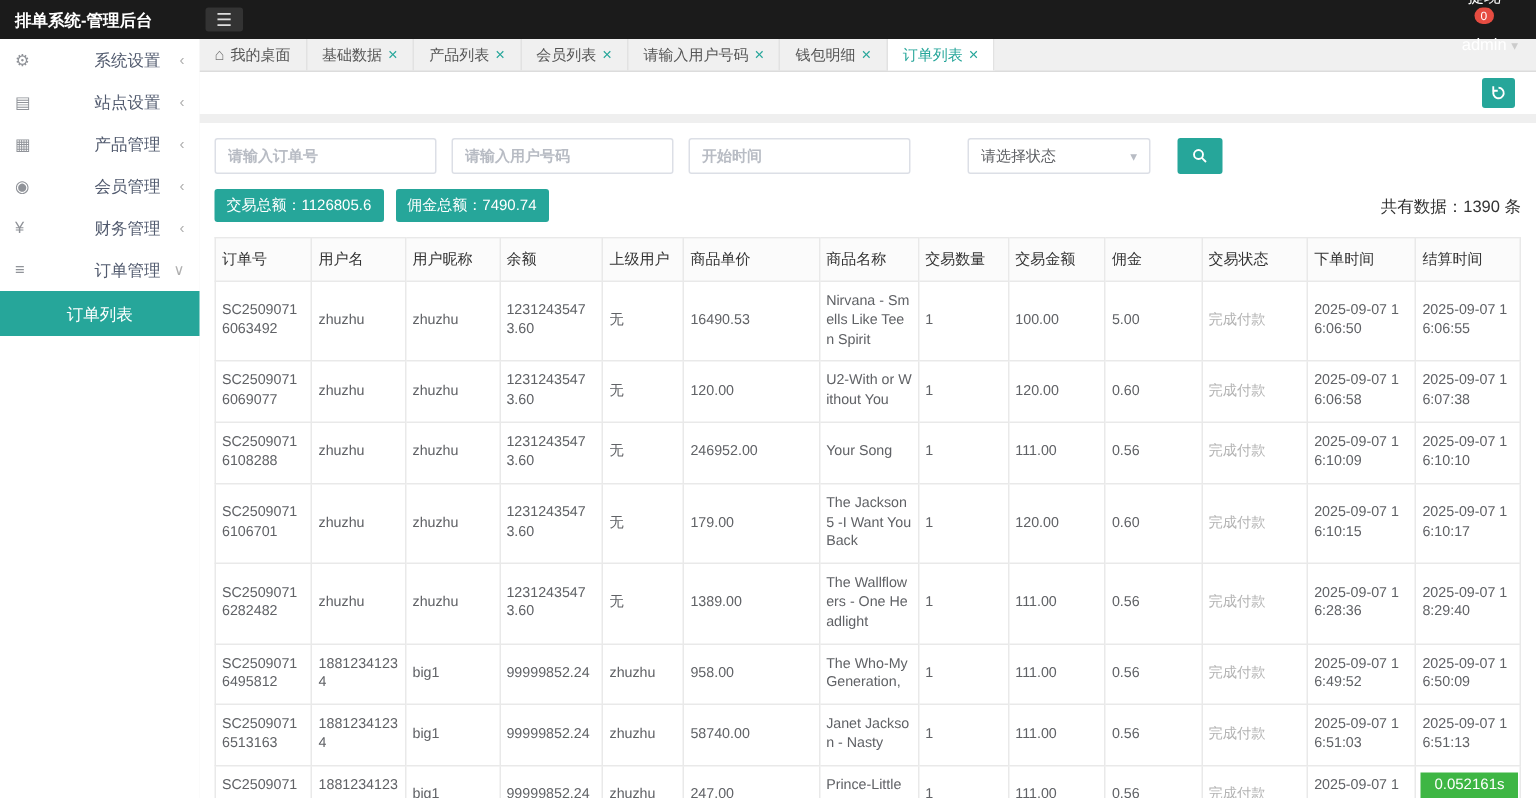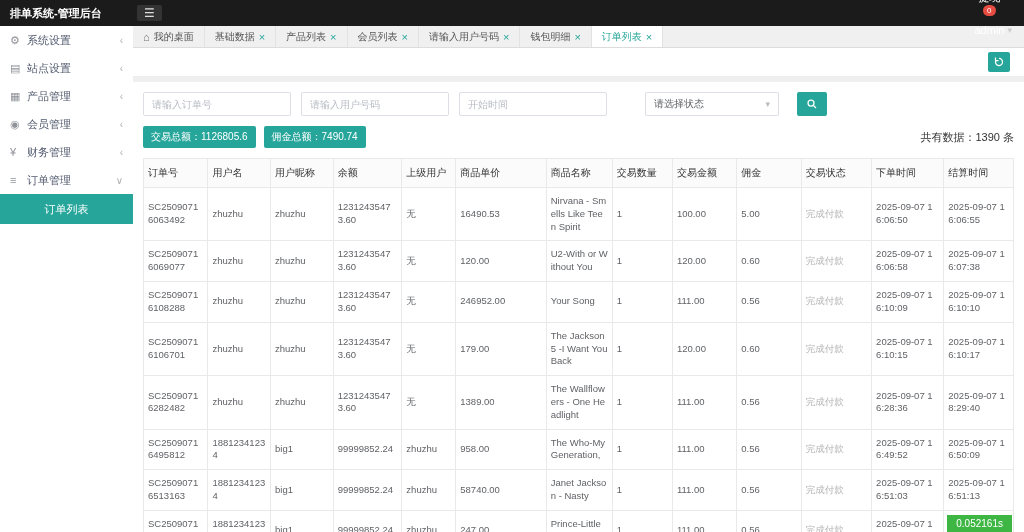--- a/index.html
+++ b/index.html
@@ -14,41 +14,41 @@
   .topbar-right { margin-left: auto; display: flex; align-items: center; padding-right: 12px; font-size: 11px; gap: 4px; flex-direction: column; }
   .withdraw { cursor: pointer; }
   .red-badge { background: #e64c41; color: #fff; font-size: 8px; line-height: 11px; height: 11px; min-width: 13px; text-align: center; border-radius: 6px; padding: 0 3px; transform: translateY(-4px); }
   .admin { display: flex; align-items: center; gap: 3px; margin-left: 8px; cursor: pointer; }
   .caret { font-size: 9px; color: #ccc; }
 
   
   .sidebar { position: absolute; top: 26px; left: 0; bottom: 0; width: 133px; background: #fff; z-index: 4; }
   .side-item { height: 28px; display: flex; align-items: center; padding: 0 10px; font-size: 11px; color: #515a6e; cursor: pointer; }
   .si-icon { width: 17px; color: #909399; font-size: 11px; flex: none; }
-  .si-label { flex: 1; white-space: nowrap; }
+  .si-label { flex: 1; white-space: nowrap; margin-left: 36px; }
   .si-chevron { color: #b0b0b0; font-size: 10px; }
   .side-subitem { height: 30px; display: flex; align-items: center; justify-content: center; font-size: 11px; cursor: pointer; }
   .side-subitem.active { background: #26a69a; color: #fff; }
 
   
   .main { position: absolute; top: 26px; left: 133px; right: 0; bottom: 0; display: flex; flex-direction: column; background: #efefef; }
   .tabbar { height: 22px; background: #f0f0f0; border-bottom: 1px solid #dcdcdc; display: flex; align-items: stretch; font-size: 10px; color: #555; }
   .tab { display: flex; align-items: center; gap: 4px; padding: 0 10px; border-right: 1px solid #e2e2e2; cursor: pointer; white-space: nowrap; }
   .tab-home { font-size: 11px; color: #777; }
   .tab-close { color: #26a69a; font-size: 11px; cursor: pointer; }
   .tab.active { background: #fff; color: #26a69a; }
 
   .toolbar { height: 28px; background: #fff; display: flex; align-items: center; justify-content: flex-end; padding: 0 14px; margin-bottom: 6px; flex: none; }
   .refresh-btn { width: 22px; height: 20px; background: #26a69a; border: none; border-radius: 2px; color: #fff; cursor: pointer; display: flex; align-items: center; justify-content: center; }
 
   .panel { flex: 1; background: #fff; padding: 10px 10px 0 10px; overflow: hidden; display: flex; flex-direction: column; }
   .filters { display: flex; align-items: center; gap: 10px; flex: none; }
-  .filter-input { width: 148px; height: 24px; border: 1px solid #dcdfe6; border-radius: 2px; padding: 0 8px; font-size: 10px; color: #333; outline: none; font-family: "Liberation Sans", sans-serif; }
+  .filter-input { width: 148px; height: 24px; border: 1px solid #dcdfe6; border-radius: 2px; padding: 0 8px; font-size: 10px; color: #333; outline: none; font-family: "Liberation Sans", sans-serif; font-weight: bold; }
   .filter-input::placeholder { color: #b8bcc4; }
-  .filter-select { width: 134px; height: 24px; border: 1px solid #dcdfe6; border-radius: 2px; padding: 0 8px; font-size: 10px; color: #606266; display: flex; align-items: center; justify-content: space-between; cursor: pointer; background: #fff; margin-left: 28px; }
+  .filter-select { width: 122px; height: 24px; border: 1px solid #dcdfe6; border-radius: 2px; padding: 0 8px; font-size: 10px; color: #606266; display: flex; align-items: center; justify-content: space-between; cursor: pointer; background: #fff; margin-left: 28px; }
   .select-caret { color: #b8bcc4; font-size: 9px; }
   .search-btn { width: 30px; height: 24px; background: #26a69a; border: none; border-radius: 2px; cursor: pointer; display: flex; align-items: center; justify-content: center; margin-left: 8px; }
 
   .summary-row { display: flex; align-items: center; gap: 8px; margin-top: 10px; flex: none; justify-content: flex-end; }
   .badge-teal { background: #26a69a; color: #fff; font-size: 10px; padding: 4px 8px; border-radius: 2px; white-space: nowrap; }
   .data-count { margin-left: auto; font-size: 11px; color: #333; }
 
   .order-table { width: 100%; border-collapse: collapse; table-layout: fixed; margin-top: 10px; }
   .order-table th, .order-table td { border: 1px solid #e9e9e9; padding: 7px 4px; text-align: left; vertical-align: middle; word-break: break-all; }
   .order-table th { background: #fbfbfb; color: #333; font-size: 10px; font-weight: normal; white-space: nowrap; overflow: hidden; }

